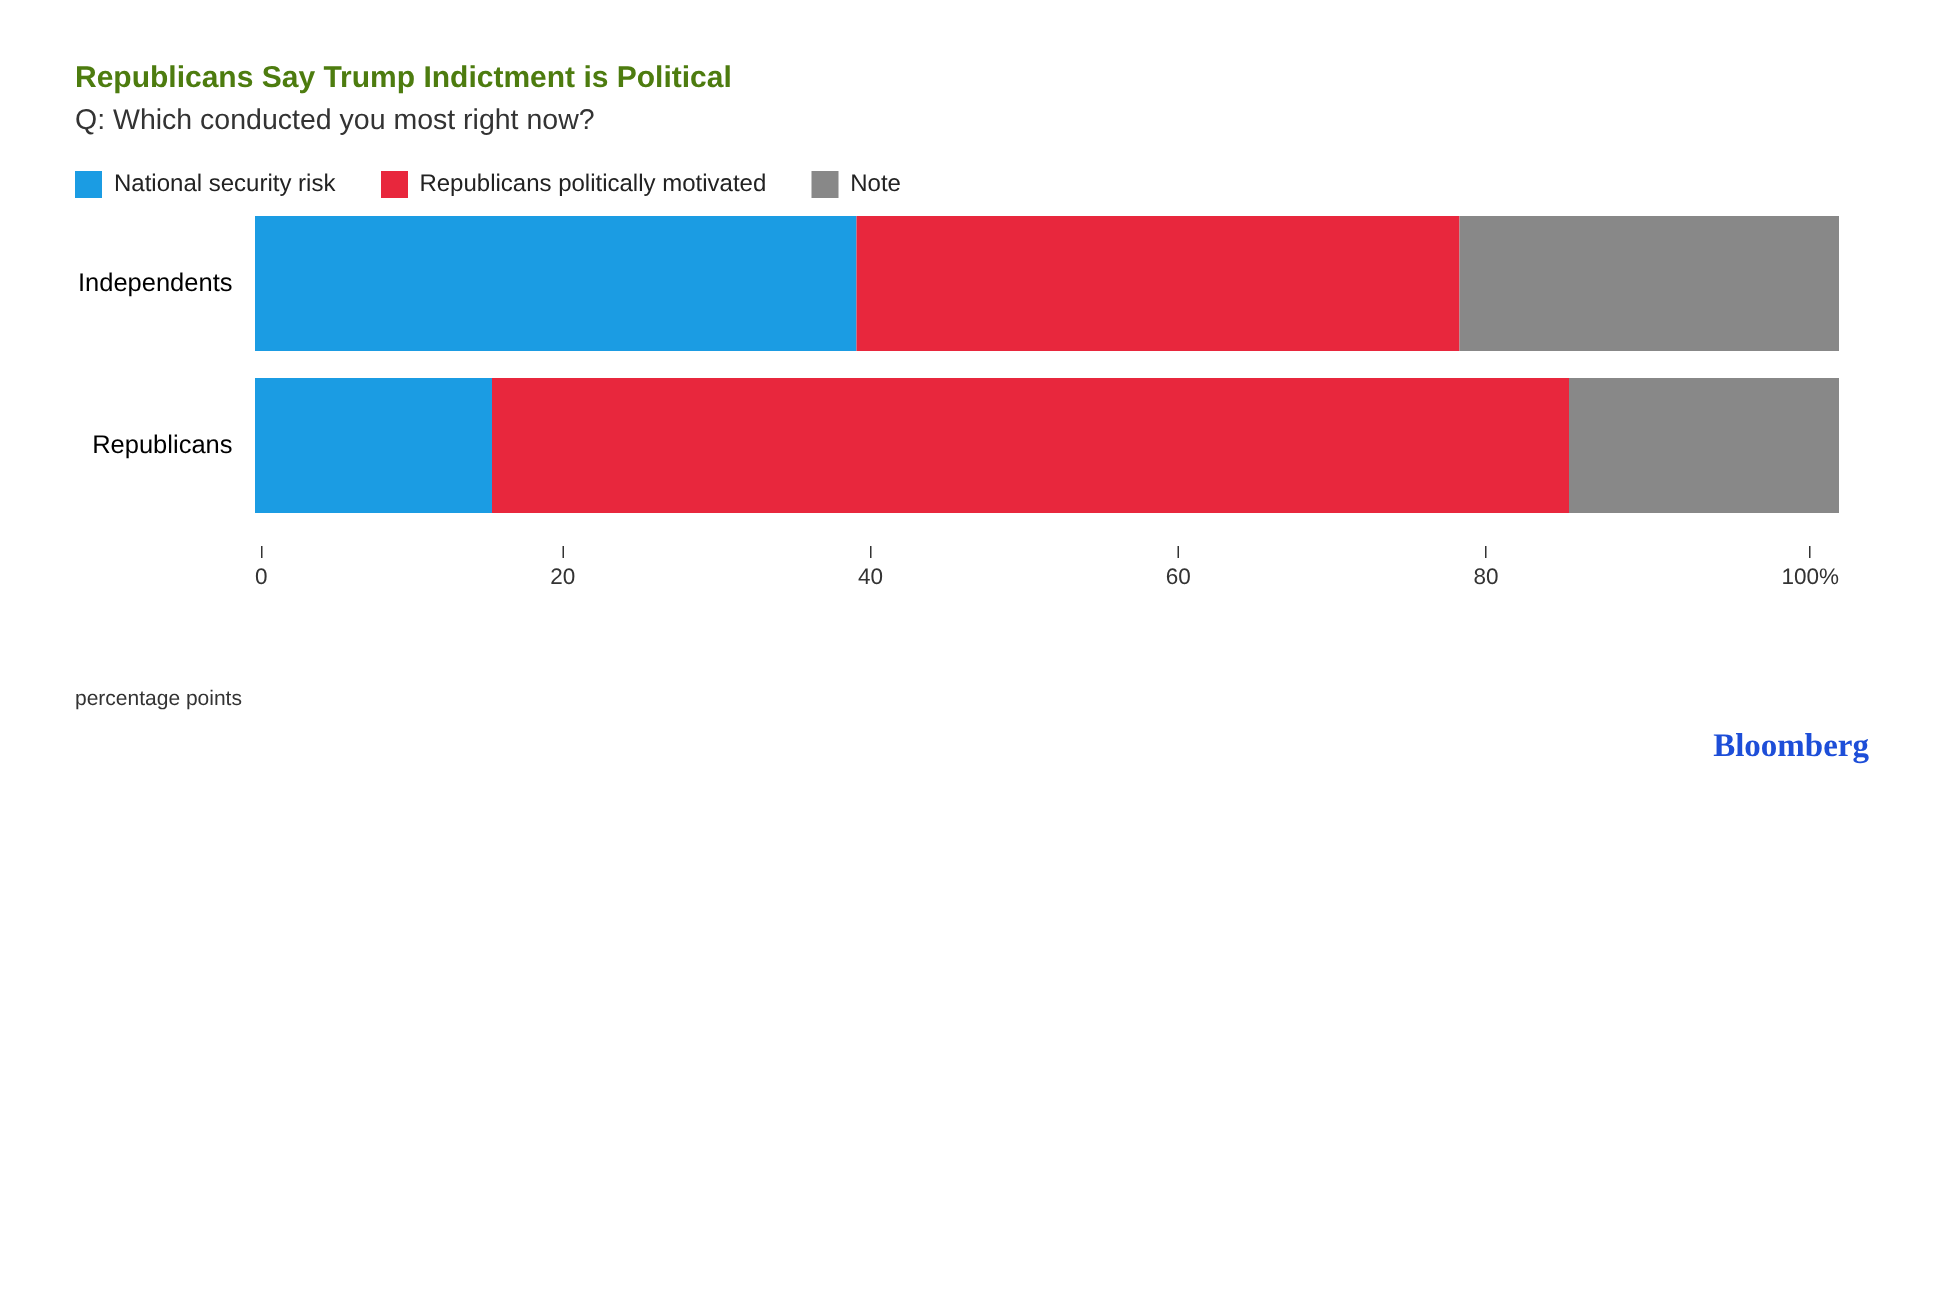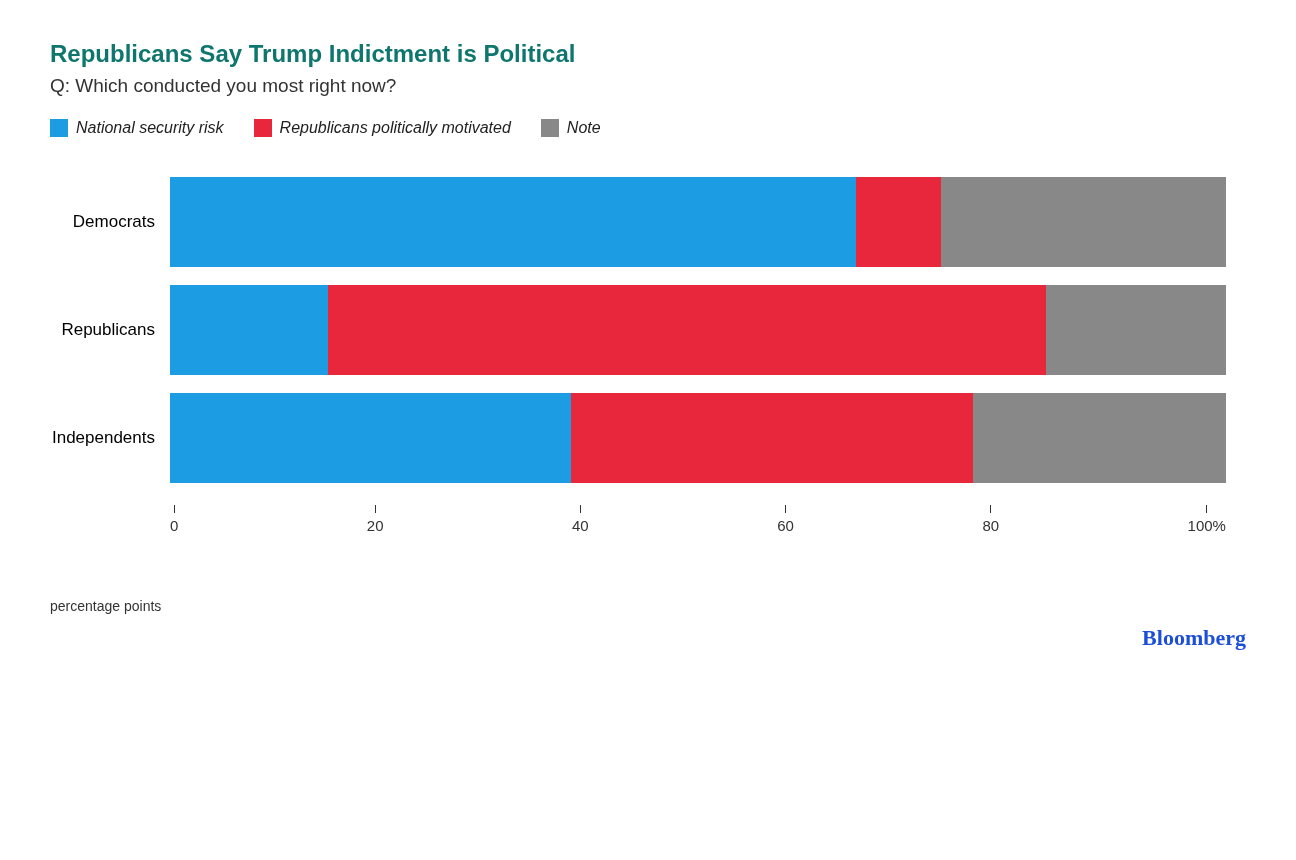--- a/index.html
+++ b/index.html
@@ -6,38 +6,37 @@
     body {
       background: #ffffff;
       font-family: 'Arial', sans-serif;
       width: 1296px;
       height: 860px;
       padding: 40px 50px 30px 50px;
       overflow: hidden;
     }
 
     .title {
-      font-size: 24px;
+      font-size: 20px;
       font-weight: 700;
-      color: #0f766e;
+      color: #4d7c0f;
       margin-bottom: 6px;
       line-height: 1.2;
     }
     .subtitle {
       font-size: 19px;
       color: #333;
       margin-bottom: 22px;
     }
 
     .legend {
       display: flex;
       align-items: center;
       gap: 30px;
-      margin-bottom: 40px;
-      font-style: italic;
+      margin-bottom: 12px;
     }
     .legend-item {
       display: flex;
       align-items: center;
       gap: 8px;
       font-size: 16px;
       color: #222;
     }
     .legend-color {
       width: 18px;
@@ -141,44 +140,36 @@
       <span>Republicans politically motivated</span>
     </div>
     <div class="legend-item">
       <div class="legend-color" style="background: rgb(136, 136, 136);"></div>
       <span>Note</span>
     </div>
   </div>
 
 <div class="chart-area">
 
-<div class="bar-row">
-      <div class="bar-label">Democrats</div>
+    <div class="bar-row">
+      <div class="bar-label">Independents</div>
       <div class="bar-container">
-        <div class="bar-segment" style="width: 65%; background: rgb(27, 156, 227);"></div>
-        <div class="bar-segment" style="width: 8%; background: rgb(232, 39, 61);"></div>
-        <div class="bar-segment" style="width: 27%; background: rgb(136, 136, 136);"></div>
+        <div class="bar-segment" style="width: 38%; background: rgb(27, 156, 227);"></div>
+        <div class="bar-segment" style="width: 38%; background: rgb(232, 39, 61);"></div>
+        <div class="bar-segment" style="width: 24%; background: rgb(136, 136, 136);"></div>
       </div>
     </div>
     <div class="bar-row">
       <div class="bar-label">Republicans</div>
       <div class="bar-container">
         <div class="bar-segment" style="width: 15%; background: rgb(27, 156, 227);"></div>
         <div class="bar-segment" style="width: 68%; background: rgb(232, 39, 61);"></div>
         <div class="bar-segment" style="width: 17%; background: rgb(136, 136, 136);"></div>
       </div>
     </div>
-    <div class="bar-row">
-      <div class="bar-label">Independents</div>
-      <div class="bar-container">
-        <div class="bar-segment" style="width: 38%; background: rgb(27, 156, 227);"></div>
-        <div class="bar-segment" style="width: 38%; background: rgb(232, 39, 61);"></div>
-        <div class="bar-segment" style="width: 24%; background: rgb(136, 136, 136);"></div>
-      </div>
-    </div>
   </div>
 
 <div class="x-axis-area">
   <div class="x-axis-line">
 
   <div class="tick-mark">
         <div class="tick-line"></div>
         <div class="tick-label">0</div>
       </div>
       <div class="tick-mark">

